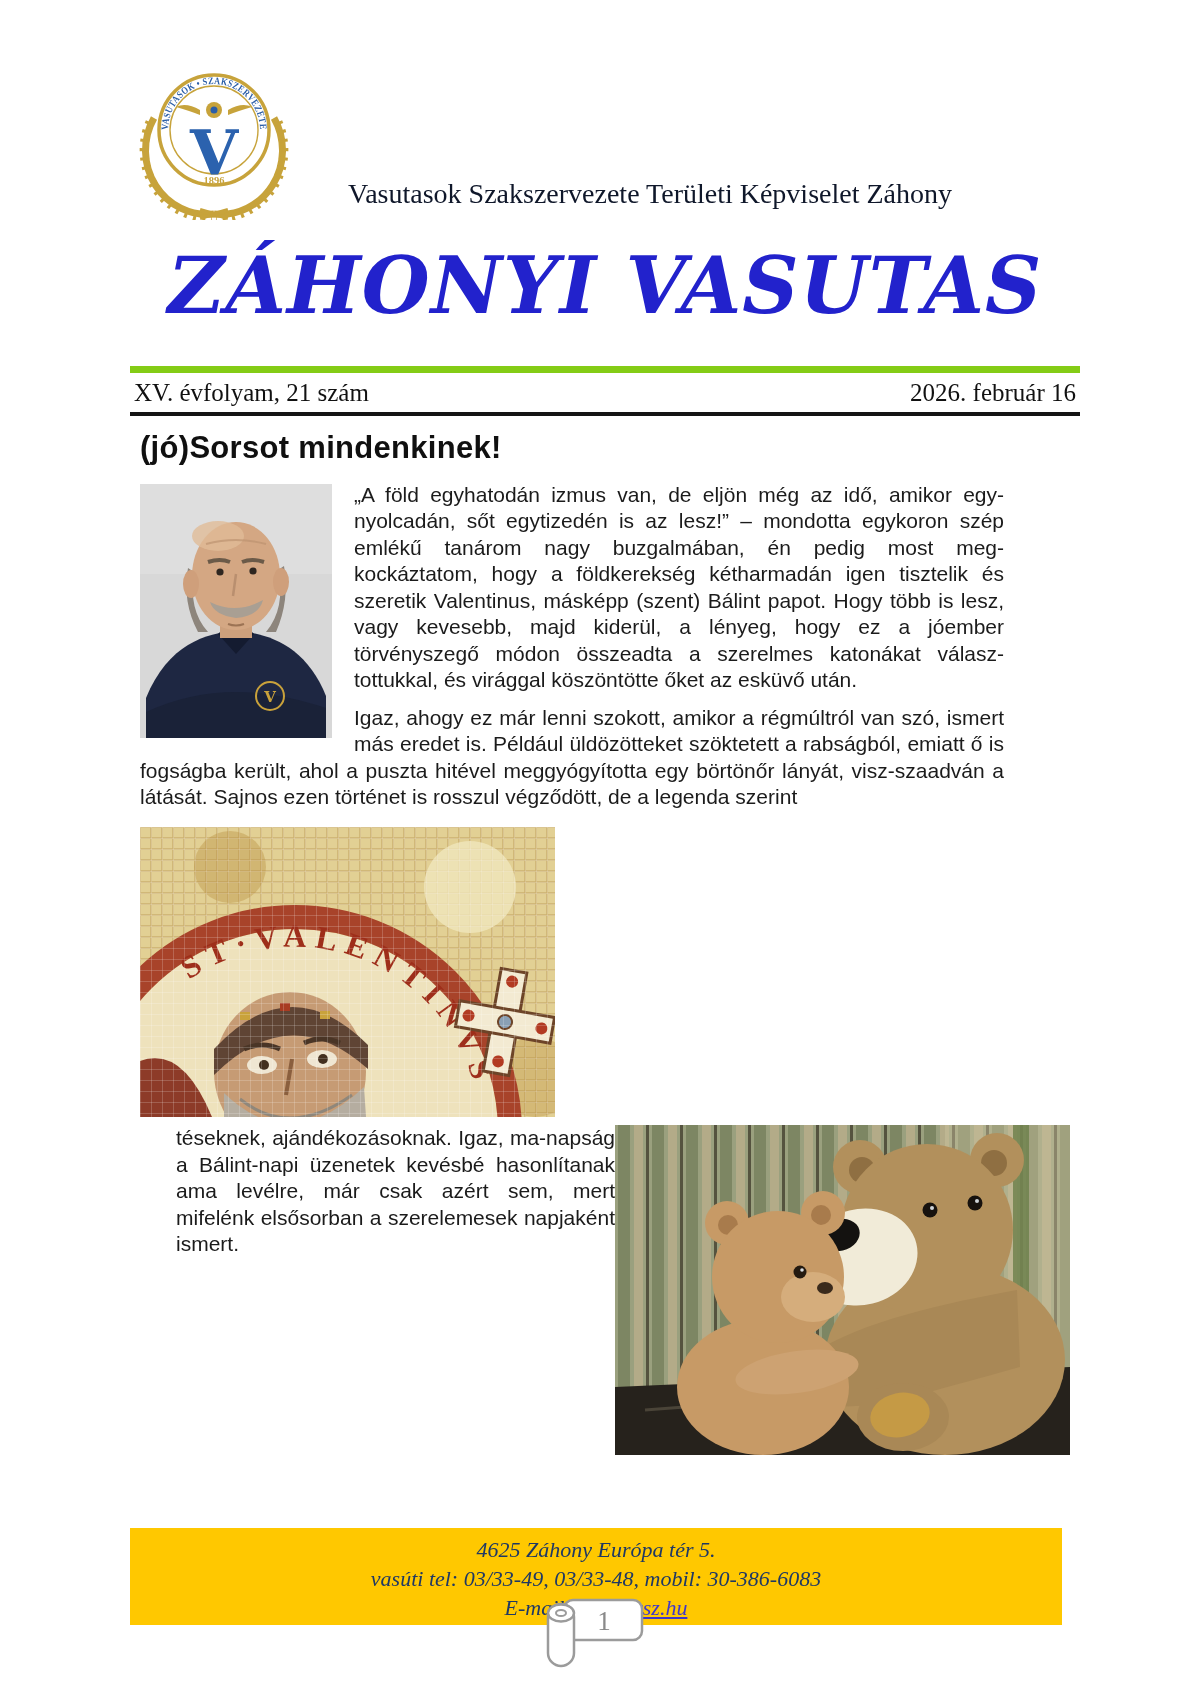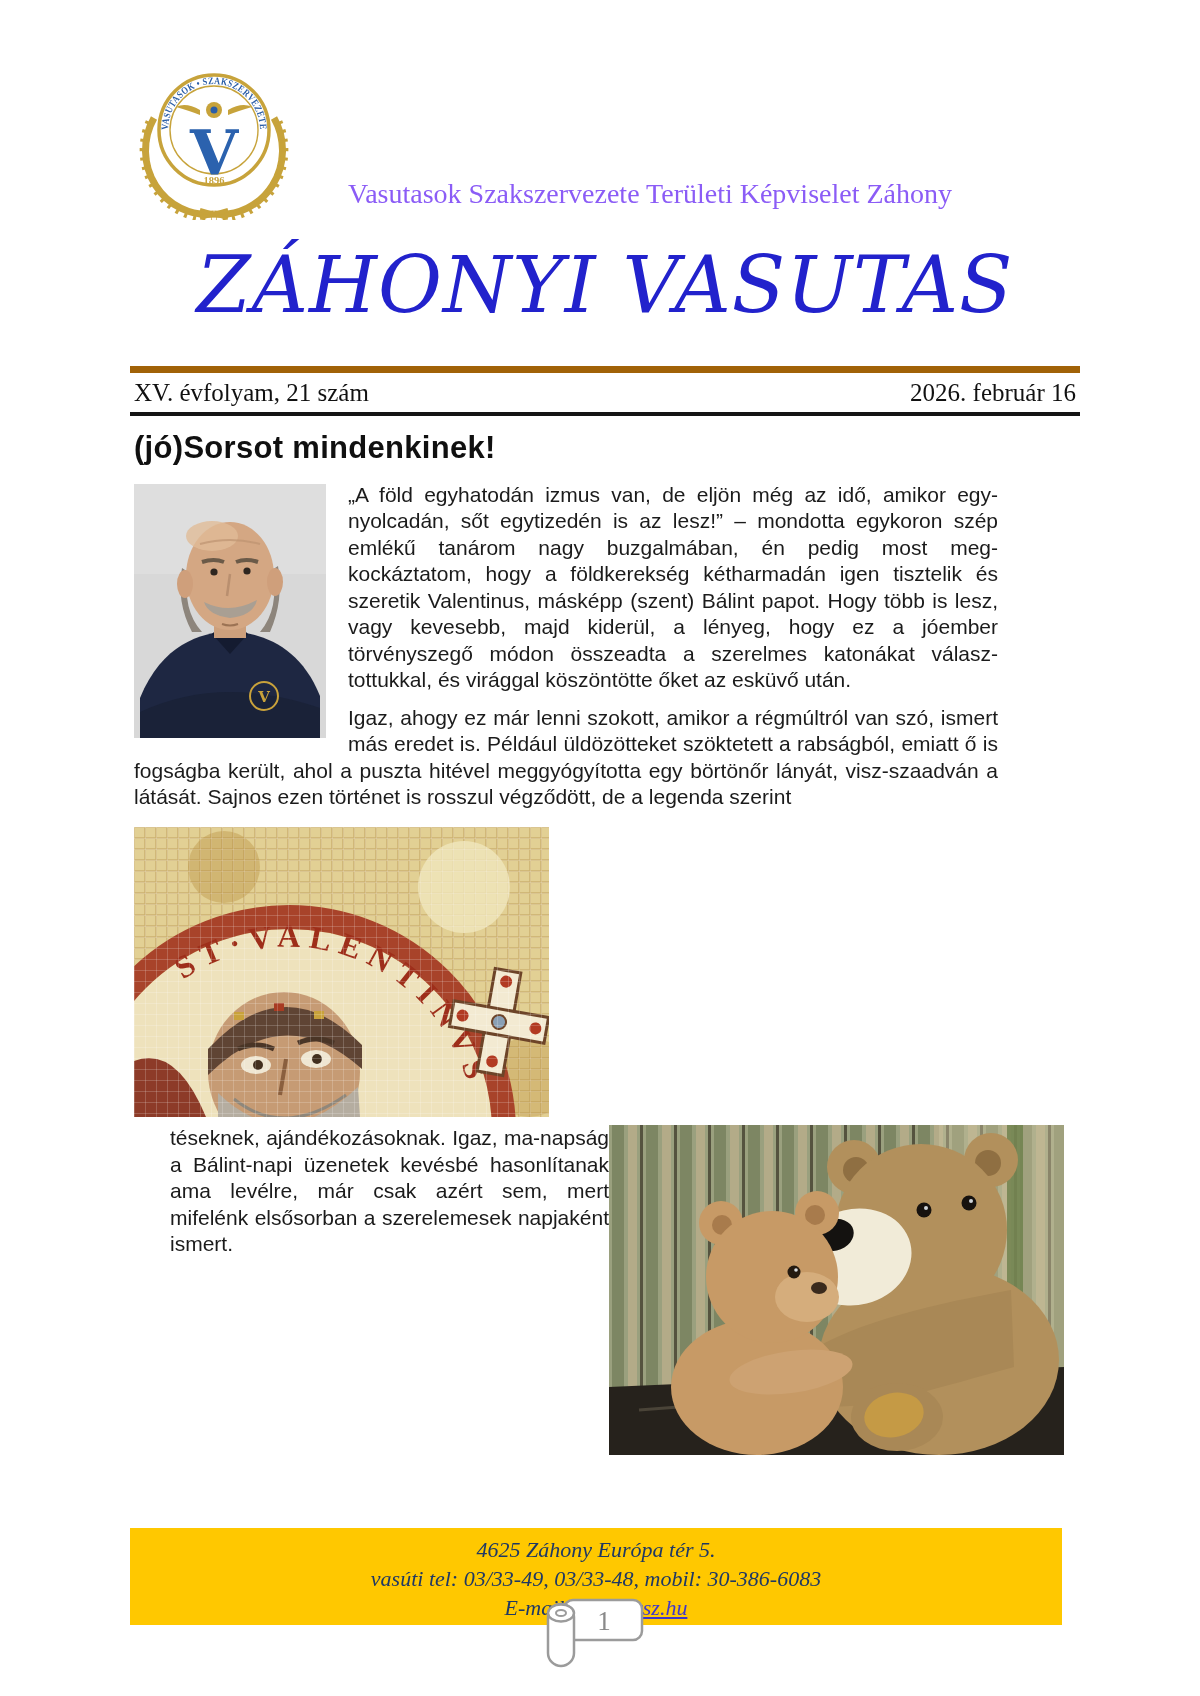--- a/index.html
+++ b/index.html
@@ -2,32 +2,32 @@
 <html><head>
 <meta charset="utf-8">
 <style>
   html,body{margin:0;padding:0;background:#888;}
   .page{position:relative;width:1200px;height:1696px;background:#ffffff;margin:0 auto;
         overflow:hidden;font-family:"Liberation Sans",sans-serif;}
 
   
   .logo{position:absolute;left:138px;top:60px;width:152px;height:160px;}
   .org-line{position:absolute;left:270px;top:178px;width:760px;text-align:center;
-            font-family:"Liberation Serif",serif;font-size:28px;color:#8b5cf6;white-space:nowrap;}
+            font-family:"Liberation Serif",serif;font-size:28px;color:#0f172a;white-space:nowrap;}
   .nl-title{position:absolute;left:130px;top:240px;width:950px;text-align:center;
-            font-family:"DejaVu Serif",serif;font-style:italic;font-weight:normal;
+            font-family:"DejaVu Serif",serif;font-style:italic;font-weight:bold;
             font-size:78px;color:#2222cc;letter-spacing:1px;white-space:nowrap;}
 
   .meta-bar{position:absolute;left:130px;top:366px;width:950px;box-sizing:border-box;
-            border-top:7px solid #a16207;border-bottom:4px solid #151515;
+            border-top:7px solid #84cc16;border-bottom:4px solid #151515;
             padding:6px 4px 5px 4px;display:flex;justify-content:space-between;
             font-family:"Liberation Serif",serif;font-size:25px;color:#111;}
 
   
-  .main{position:absolute;left:134px;top:430px;width:950px;}
+  .main{position:absolute;left:140px;top:430px;width:950px;}
   .headline{font-size:31px;font-weight:bold;color:#101010;margin:0 0 16px 0;letter-spacing:.3px;}
   .bodycol{width:880px;font-size:21px;line-height:1.26;text-align:justify;color:#1b1b1b;}
   .bodycol p{margin:0 16px 11px 0;}
   .portrait{float:left;width:192px;height:254px;margin:2px 22px 8px 0;background:#d8d8d8;}
   .sec-b{display:flex;width:950px;margin-top:6px;}
   .mosaic{width:415px;height:290px;flex:0 0 415px;}
   .b-right{width:443px;margin-left:22px;font-size:21px;line-height:1.26;text-align:justify;color:#1b1b1b;}
   .b-right p{margin:0 0 11px 0;}
   .sec-c{display:flex;width:930px;justify-content:space-between;margin-top:8px;}
   .c-left{width:452px;font-size:21px;line-height:1.26;text-align:justify;color:#1b1b1b;margin-left:36px;}

